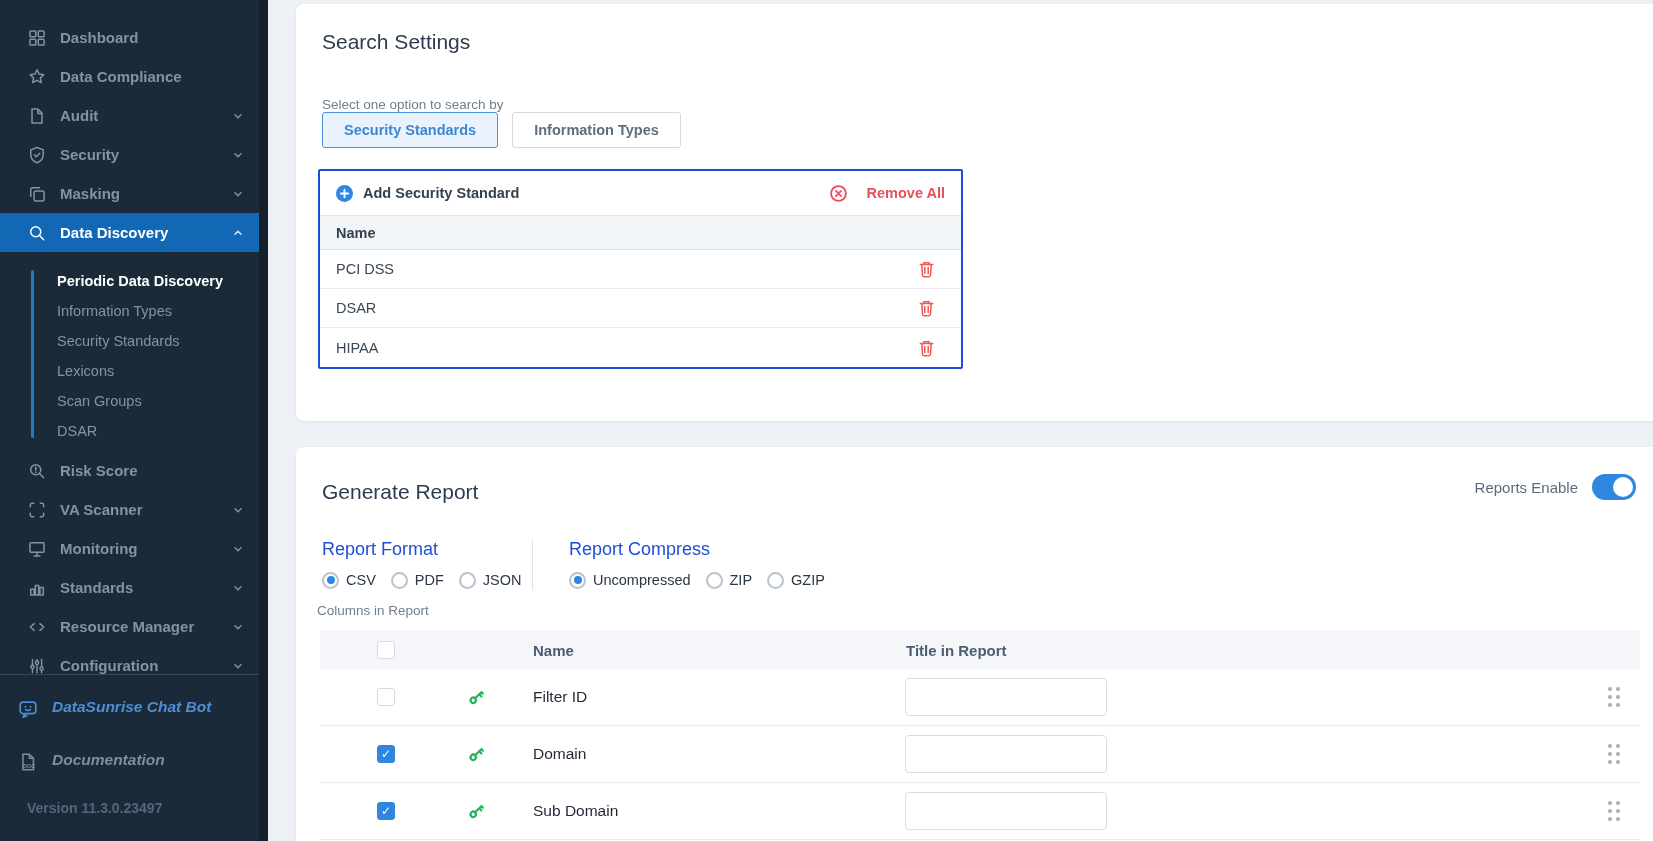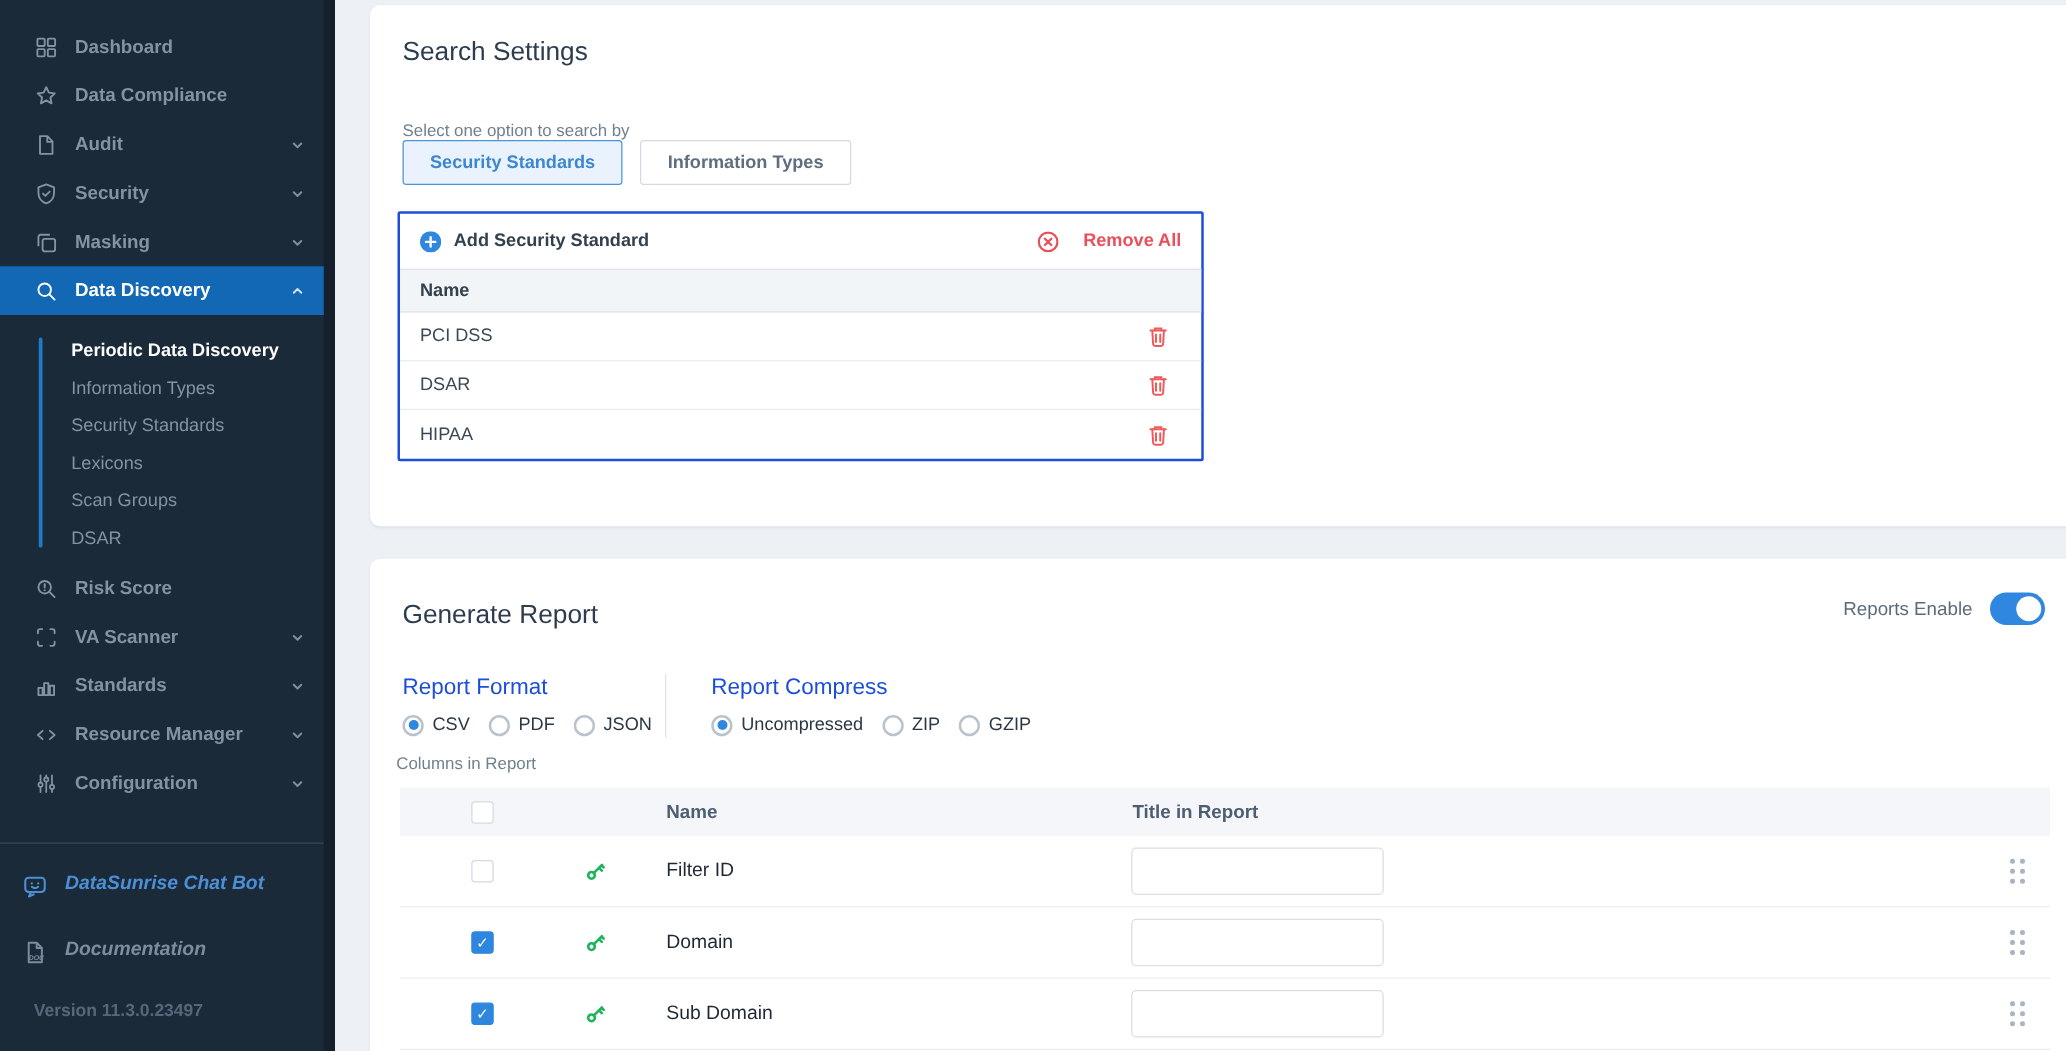--- a/index.html
+++ b/index.html
@@ -213,20 +213,32 @@
                 <path d="M4 8V6a2 2 0 012-2h2M16 4h2a2 2 0 012 2v2M20 16v2a2 2 0 01-2 2h-2M8 20H6a2 2 0 01-2-2v-2"></path>
               </g>
             </svg>
           <span class="lbl">VA Scanner</span>
           <svg class="chev" viewBox="0 0 12 12">
               <path d="M3 4.8l3 3 3-3" fill="none" stroke="currentColor" stroke-width="1.6" stroke-linecap="round" stroke-linejoin="round"></path>
             </svg>
         </div>
         <div class="nav-item">
           <svg class="i" viewBox="0 0 24 24">
+              <g fill="none" stroke="currentColor" stroke-width="1.8" stroke-linecap="round">
+                <rect x="3.5" y="4.5" width="17" height="11.5" rx="1.5"></rect>
+                <path d="M12 16v4M8.5 20.5h7"></path>
+              </g>
+            </svg>
+          <span class="lbl">Monitoring</span>
+          <svg class="chev" viewBox="0 0 12 12">
+              <path d="M3 4.8l3 3 3-3" fill="none" stroke="currentColor" stroke-width="1.6" stroke-linecap="round" stroke-linejoin="round"></path>
+            </svg>
+        </div>
+        <div class="nav-item">
+          <svg class="i" viewBox="0 0 24 24">
               <g fill="none" stroke="currentColor" stroke-width="1.8" stroke-linejoin="round">
                 <path d="M4.5 20.5v-7h4v7zM10 20.5V9h4v11.5zM15.5 20.5v-9h4v9z"></path>
               </g>
             </svg>
           <span class="lbl">Standards</span>
           <svg class="chev" viewBox="0 0 12 12">
               <path d="M3 4.8l3 3 3-3" fill="none" stroke="currentColor" stroke-width="1.6" stroke-linecap="round" stroke-linejoin="round"></path>
             </svg>
         </div>
         <div class="nav-item">

